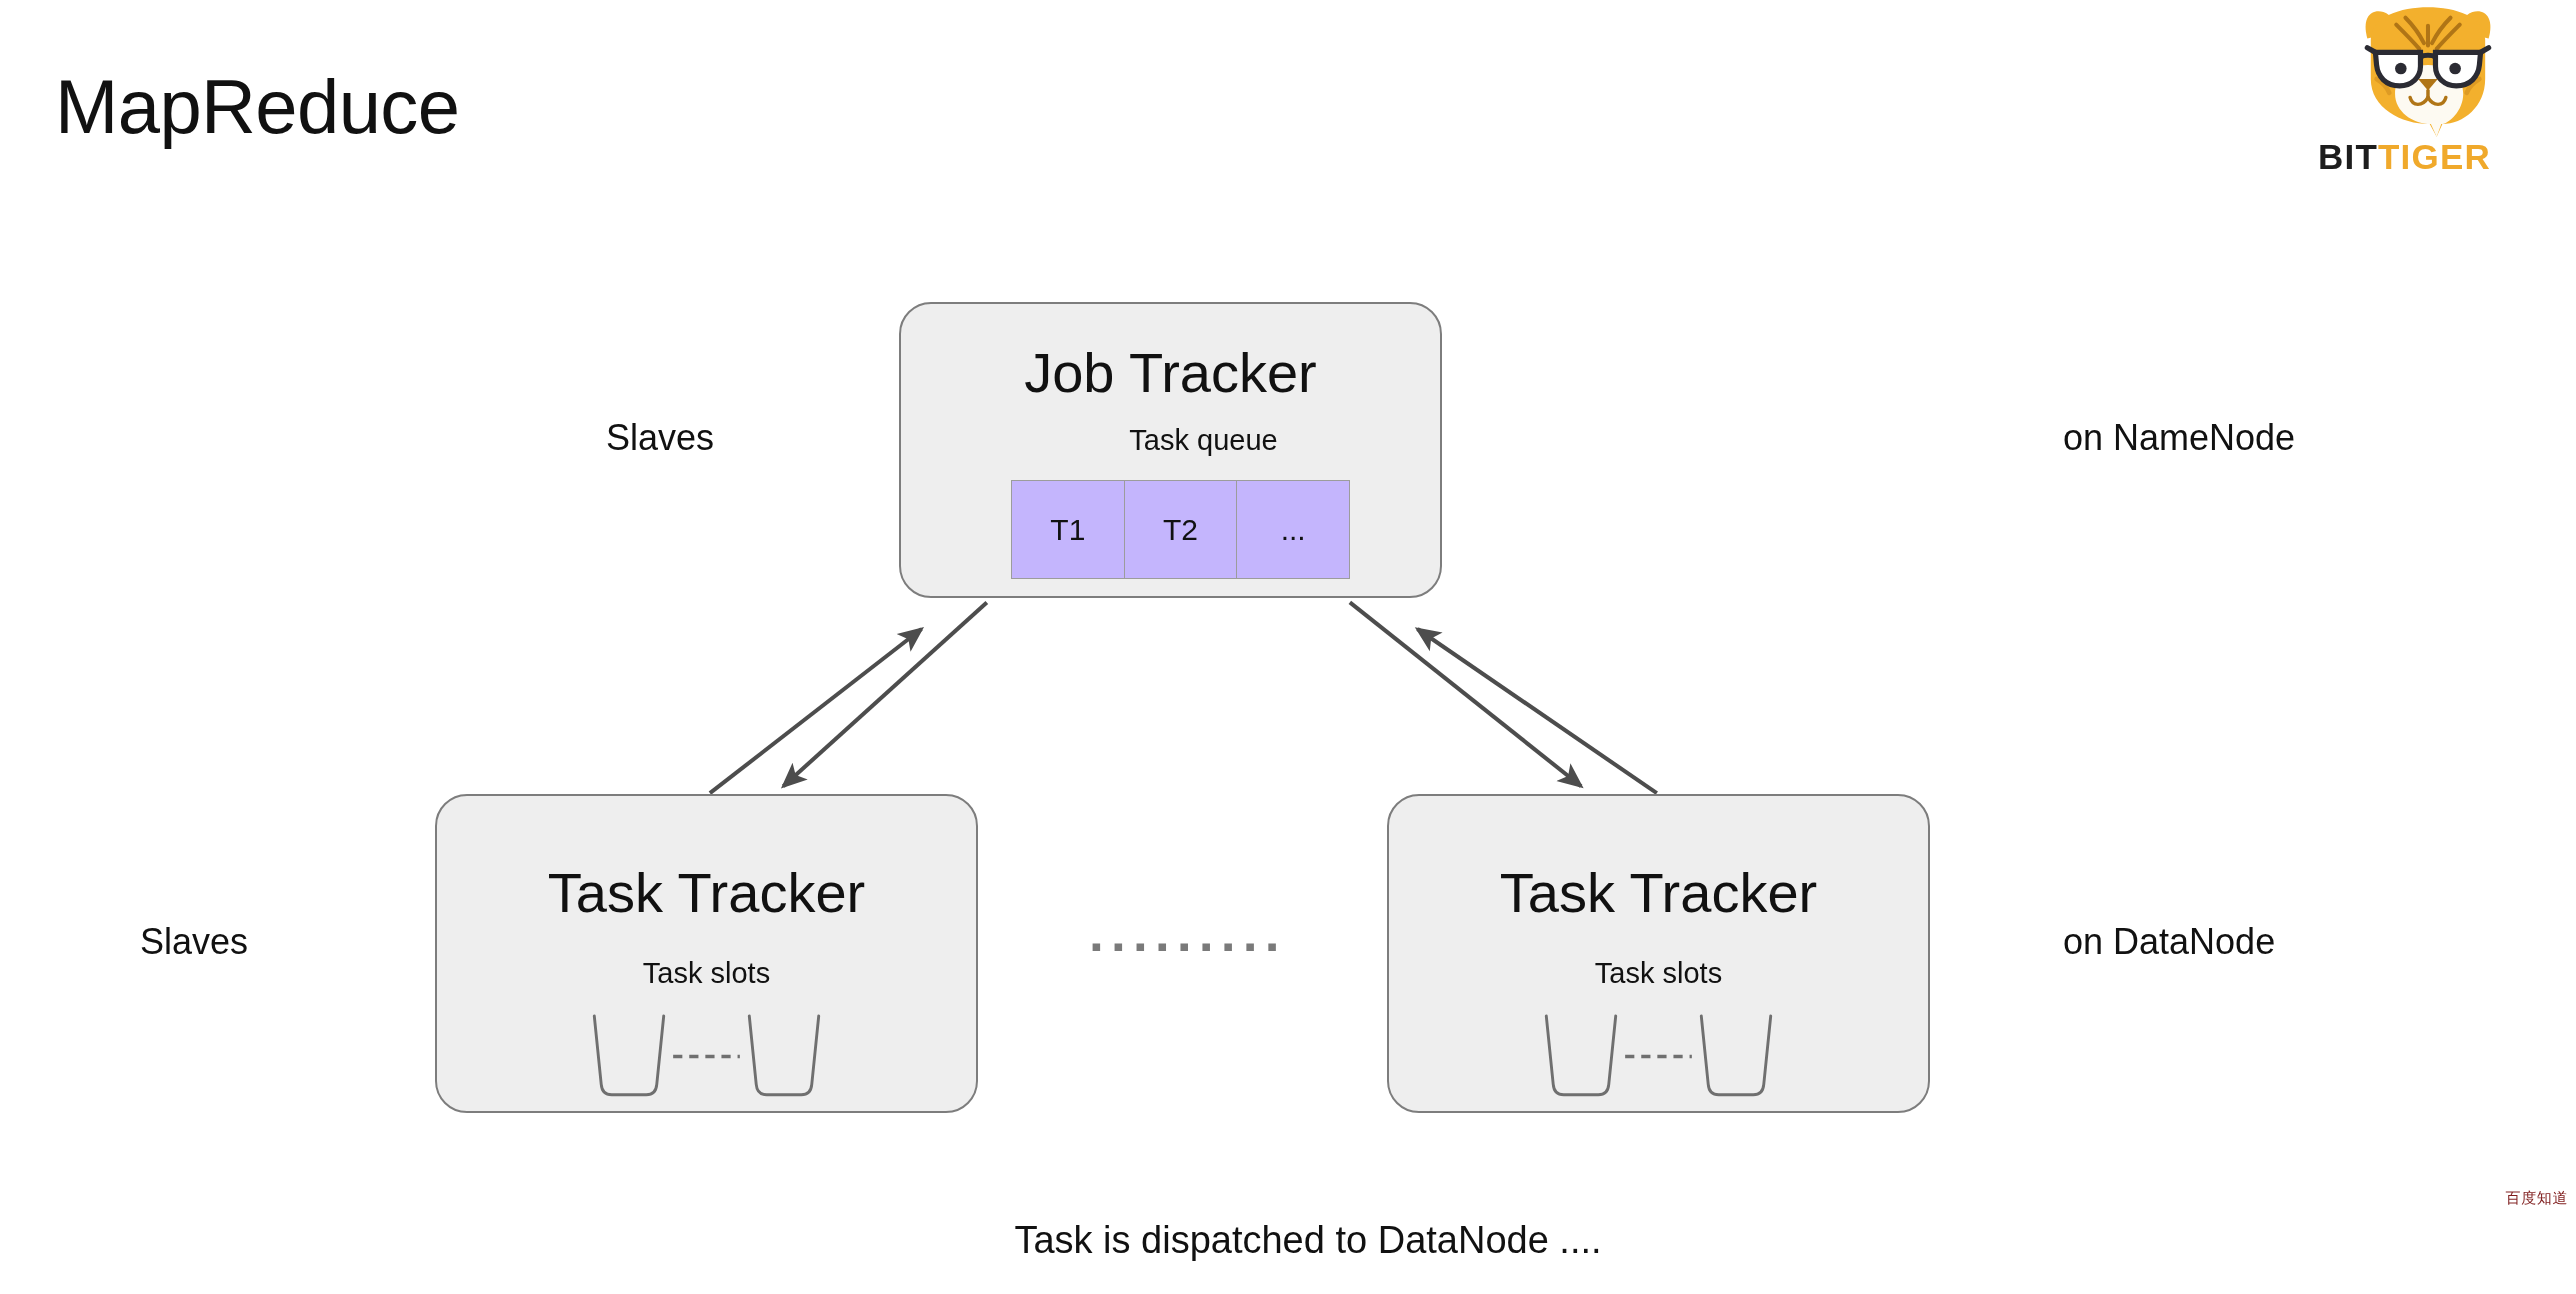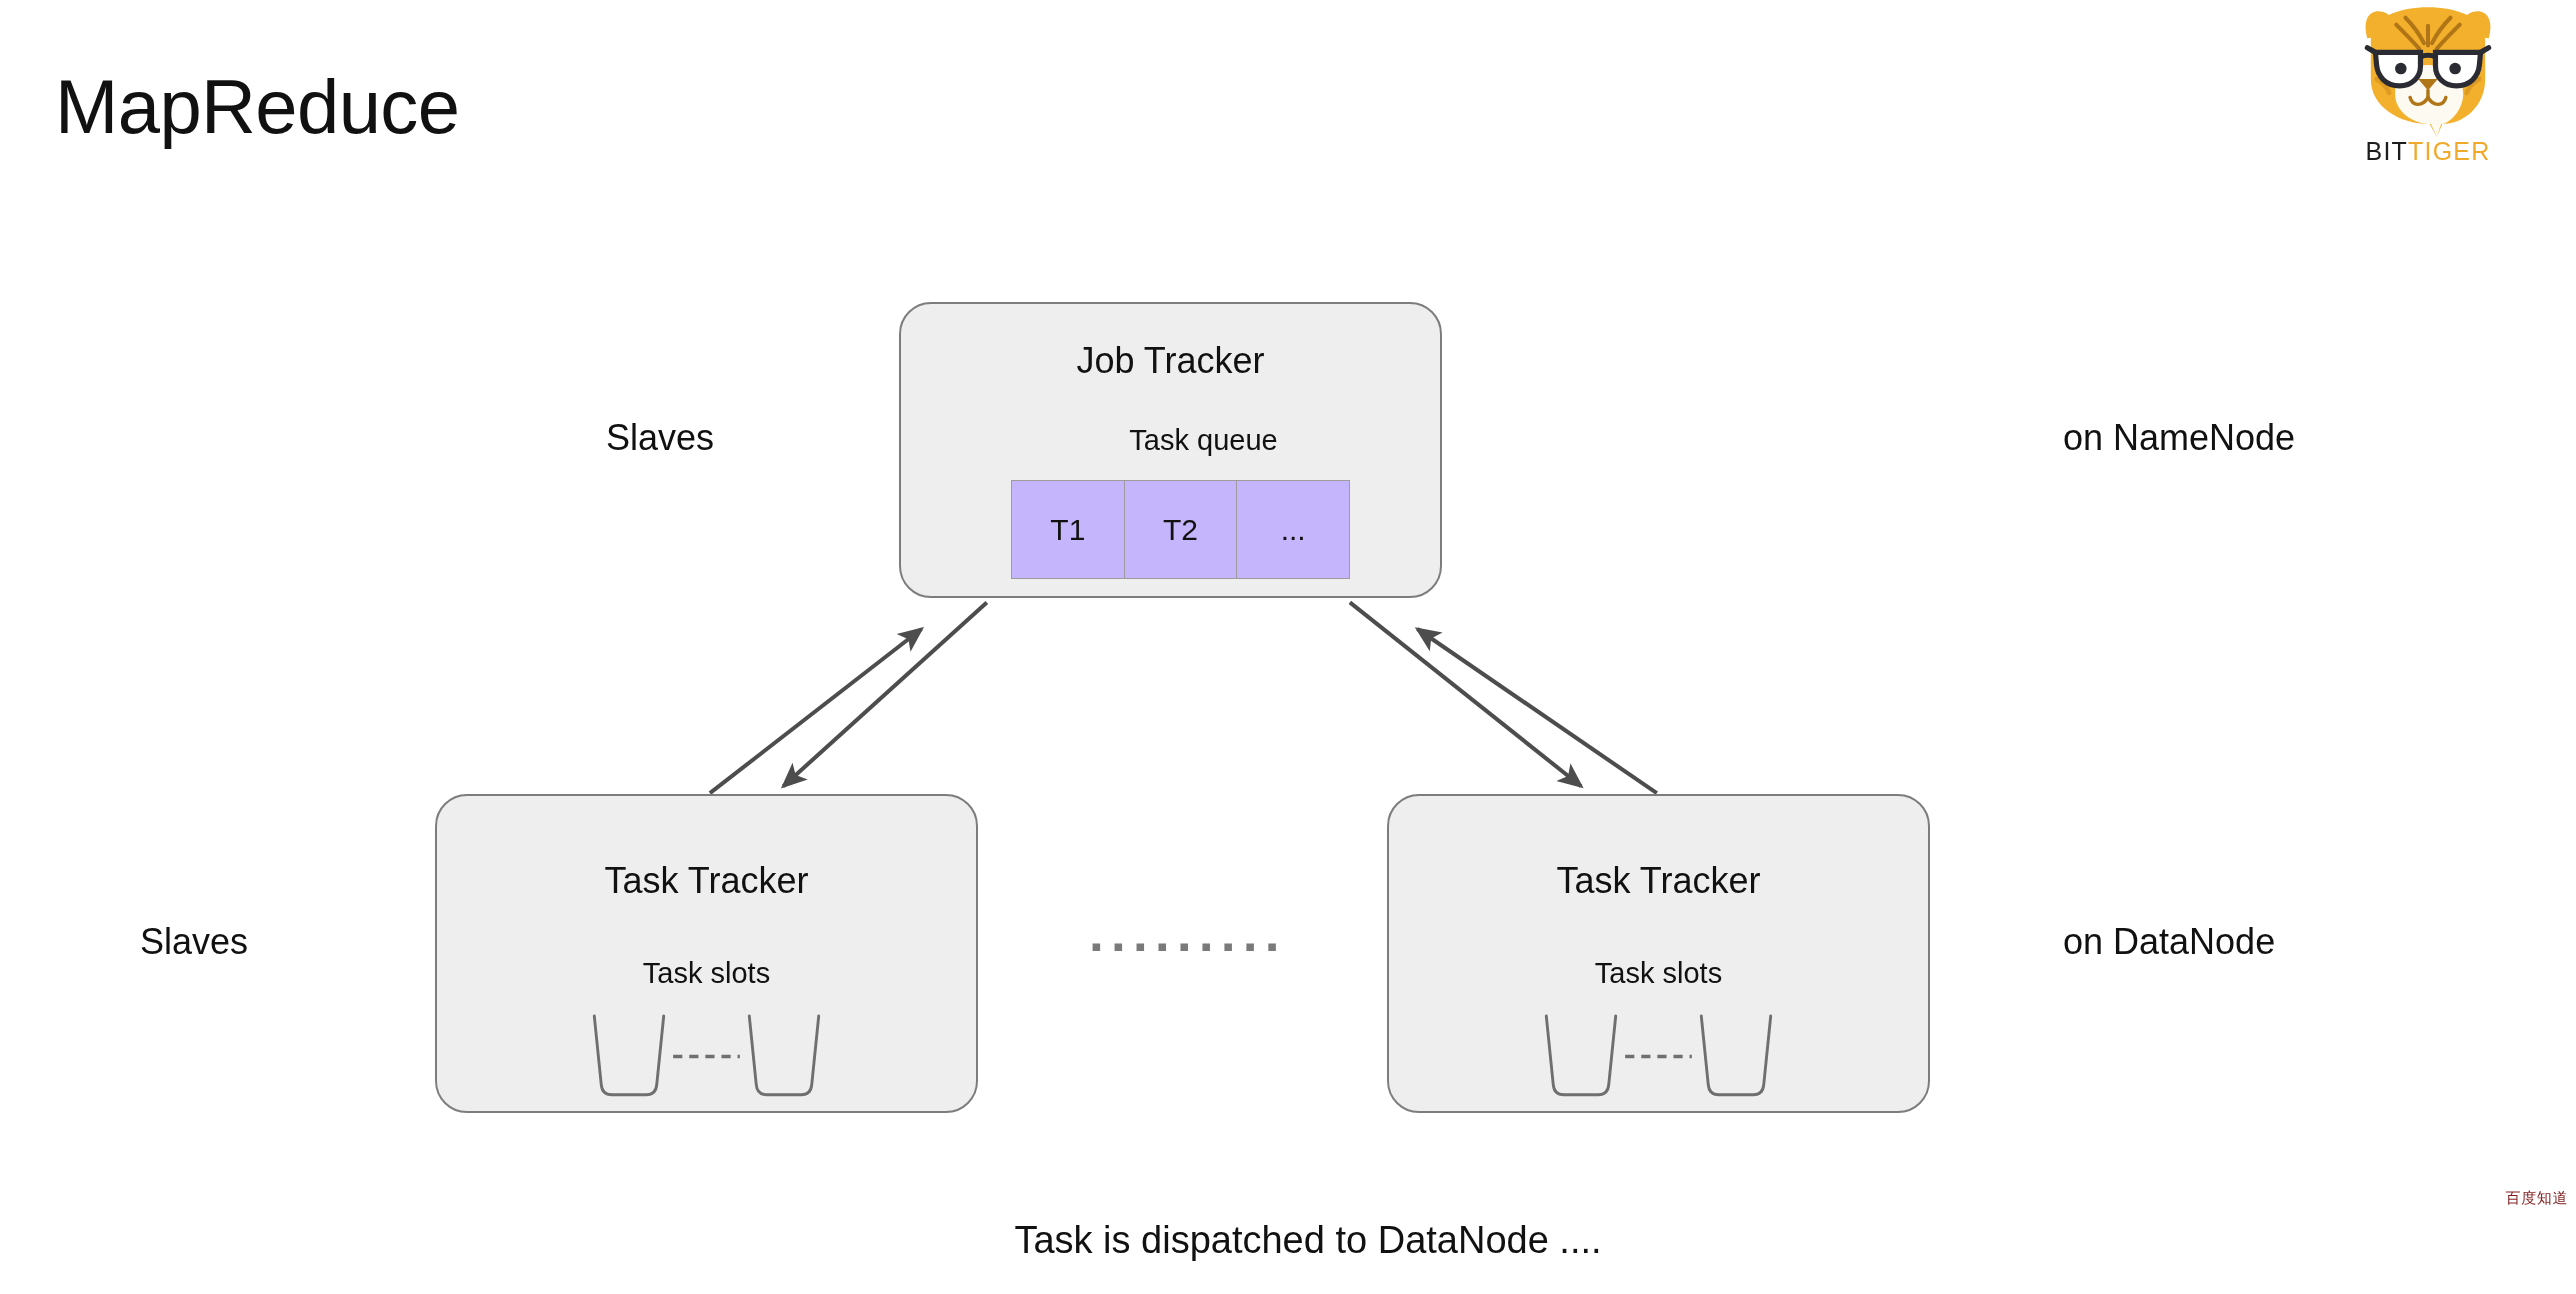--- a/index.html
+++ b/index.html
@@ -22,39 +22,39 @@
     white-space:nowrap;
   }
 
   
   #brand-logo{
     position:absolute;left:2318px;top:4.6px;width:220px;height:185px;
   }
   #brand-logo .mark{position:absolute;left:32px;top:0;width:156px;height:133px;}
   #brand-logo .wordmark{
     position:absolute;left:0;top:132px;width:220px;
-    text-align:center;
-    font-size:25px;letter-spacing:1.2px;font-weight:400;
+    text-align:left;
+    font-size:35px;letter-spacing:1.2px;font-weight:700;
     white-space:nowrap;
   }
   #brand-logo .wm-bit{color:#1d1d1d;}
   #brand-logo .wm-tiger{color:#f0a92b;}
 
   
   .node-box{
     position:absolute;
     background:#eeeeee;
     border:2.3px solid #7d7d7d;
     border-radius:32px;
     box-sizing:border-box;
   }
   .node-title{
     position:absolute;left:0;width:100%;
     text-align:center;
-    font-size:36px;color:#111;font-weight:400;
+    font-size:56px;color:#111;font-weight:400;
     white-space:nowrap;
   }
   .node-sub{
     position:absolute;left:0;width:100%;
     text-align:center;
     font-size:29px;color:#111;font-weight:400;
     white-space:nowrap;
   }
 
   

